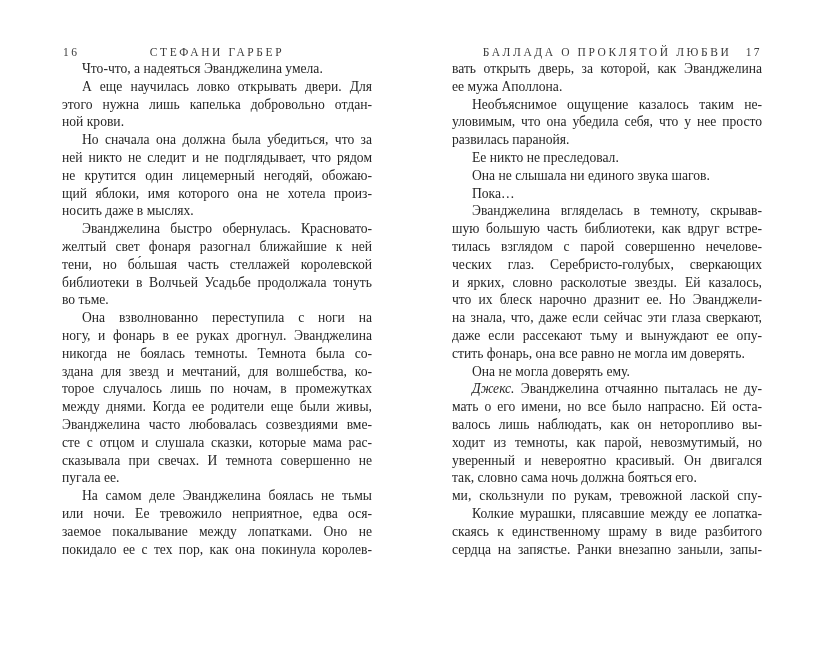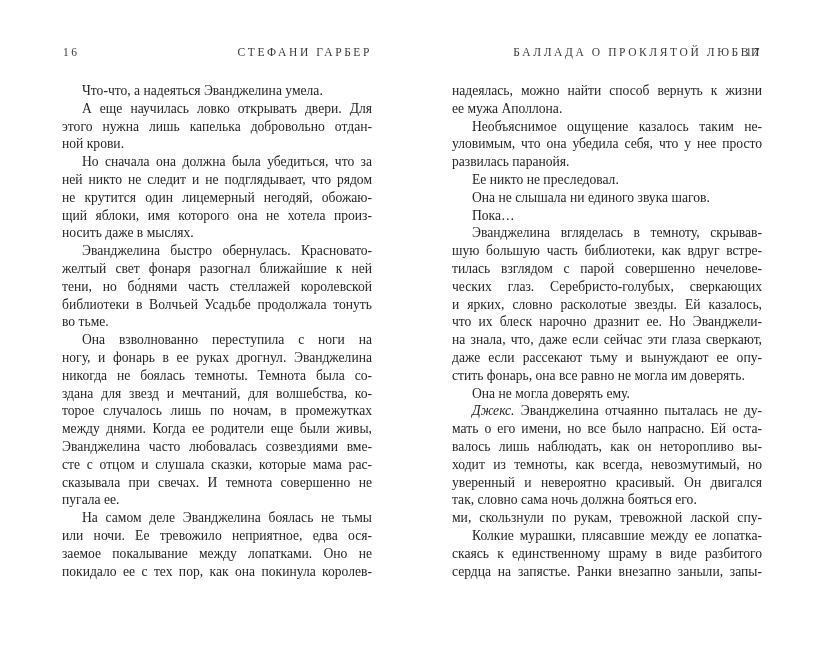--- a/index.html
+++ b/index.html
@@ -33,33 +33,32 @@
     position: relative;
     margin-top: 46px;
     height: 14px;
     font-size: 11.5px;
     letter-spacing: 2.6px;
     color: #3a3a3a;
     white-space: nowrap;
   }
   .runhead {
     display: block;
-    text-align: right;
+    text-align: center;
   }
   .pagenum {
     position: absolute;
     top: 0;
     letter-spacing: 2.4px;
     color: #3a3a3a;
   }
   .pagenum--left  { left: 1px; }
   .pagenum--right { right: 0; }
 
   .pagebody {
-    margin-top: 22px;
     font-size: 13.6px;
     line-height: 17.8px;
     color: #262626;
   }
   .line {
     text-align: justify;
     text-align-last: justify;
   }
   .line.end { text-align-last: left; }
   .line.ind { text-indent: 20px; }
@@ -80,21 +79,21 @@
         <div class="line ind">А еще научилась ловко открывать двери. Для</div>
         <div class="line">этого нужна лишь капелька добровольно отдан-</div>
         <div class="line end">ной крови.</div>
         <div class="line ind">Но сначала она должна была убедиться, что за</div>
         <div class="line">ней никто не следит и не подглядывает, что рядом</div>
         <div class="line">не крутится один лицемерный негодяй, обожаю-</div>
         <div class="line">щий яблоки, имя которого она не хотела произ-</div>
         <div class="line end">носить даже в мыслях.</div>
         <div class="line ind">Эванджелина быстро обернулась. Красновато-</div>
         <div class="line">желтый свет фонаря разогнал ближайшие к ней</div>
-        <div class="line">тени, но бо́днями часть стеллажей королевской</div>
+        <div class="line">тени, но бо́льшая часть стеллажей королевской</div>
         <div class="line">библиотеки в Волчьей Усадьбе продолжала тонуть</div>
         <div class="line end">во тьме.</div>
         <div class="line ind">Она взволнованно переступила с ноги на</div>
         <div class="line">ногу, и фонарь в ее руках дрогнул. Эванджелина</div>
         <div class="line">никогда не боялась темноты. Темнота была со-</div>
         <div class="line">здана для звезд и мечтаний, для волшебства, ко-</div>
         <div class="line">торое случалось лишь по ночам, в промежутках</div>
         <div class="line">между днями. Когда ее родители еще были живы,</div>
         <div class="line">Эванджелина часто любовалась созвездиями вме-</div>
         <div class="line">сте с отцом и слушала сказки, которые мама рас-</div>
@@ -106,42 +105,42 @@
         <div class="line">покидало ее с тех пор, как она покинула королев-</div>
       </div>
   </section>
 
   <section class="page page--right">
     <header class="pagehead">
       <span class="runhead">БАЛЛАДА О ПРОКЛЯТОЙ ЛЮБВИ</span>
       <span class="pagenum pagenum--right">17</span>
     </header>
     <div class="pagebody">
-        <div class="line">надеялась, можно найти способ вернуть к жизни</div>
+        <div class="line">вать открыть дверь, за которой, как Эванджелина</div>
         <div class="line end">ее мужа Аполлона.</div>
         <div class="line ind">Необъяснимое ощущение казалось таким не-</div>
         <div class="line">уловимым, что она убедила себя, что у нее просто</div>
         <div class="line end">развилась паранойя.</div>
         <div class="line ind end">Ее никто не преследовал.</div>
         <div class="line ind end">Она не слышала ни единого звука шагов.</div>
         <div class="line ind end">Пока…</div>
         <div class="line ind">Эванджелина вгляделась в темноту, скрывав-</div>
         <div class="line">шую большую часть библиотеки, как вдруг встре-</div>
         <div class="line">тилась взглядом с парой совершенно нечелове-</div>
         <div class="line">ческих глаз. Серебристо-голубых, сверкающих</div>
         <div class="line">и ярких, словно расколотые звезды. Ей казалось,</div>
         <div class="line">что их блеск нарочно дразнит ее. Но Эванджели-</div>
         <div class="line">на знала, что, даже если сейчас эти глаза сверкают,</div>
         <div class="line">даже если рассекают тьму и вынуждают ее опу-</div>
         <div class="line end">стить фонарь, она все равно не могла им доверять.</div>
         <div class="line ind end">Она не могла доверять ему.</div>
         <div class="line ind"><i>Джекс.</i><span> Эванджелина отчаянно пыталась не ду-</span></div>
         <div class="line">мать о его имени, но все было напрасно. Ей оста-</div>
         <div class="line">валось лишь наблюдать, как он неторопливо вы-</div>
-        <div class="line">ходит из темноты, как всегда, невозмутимый, но</div>
+        <div class="line">ходит из темноты, как парой, невозмутимый, но</div>
         <div class="line">уверенный и невероятно красивый. Он двигался</div>
         <div class="line end">так, словно сама ночь должна бояться его.</div>
         <div class="line">ми, скользнули по рукам, тревожной лаской спу-</div>
         <div class="line ind">Колкие мурашки, плясавшие между ее лопатка-</div>
         <div class="line">скаясь к единственному шраму в виде разбитого</div>
         <div class="line">сердца на запястье. Ранки внезапно заныли, запы-</div>
       </div>
   </section>
 
 </div>

